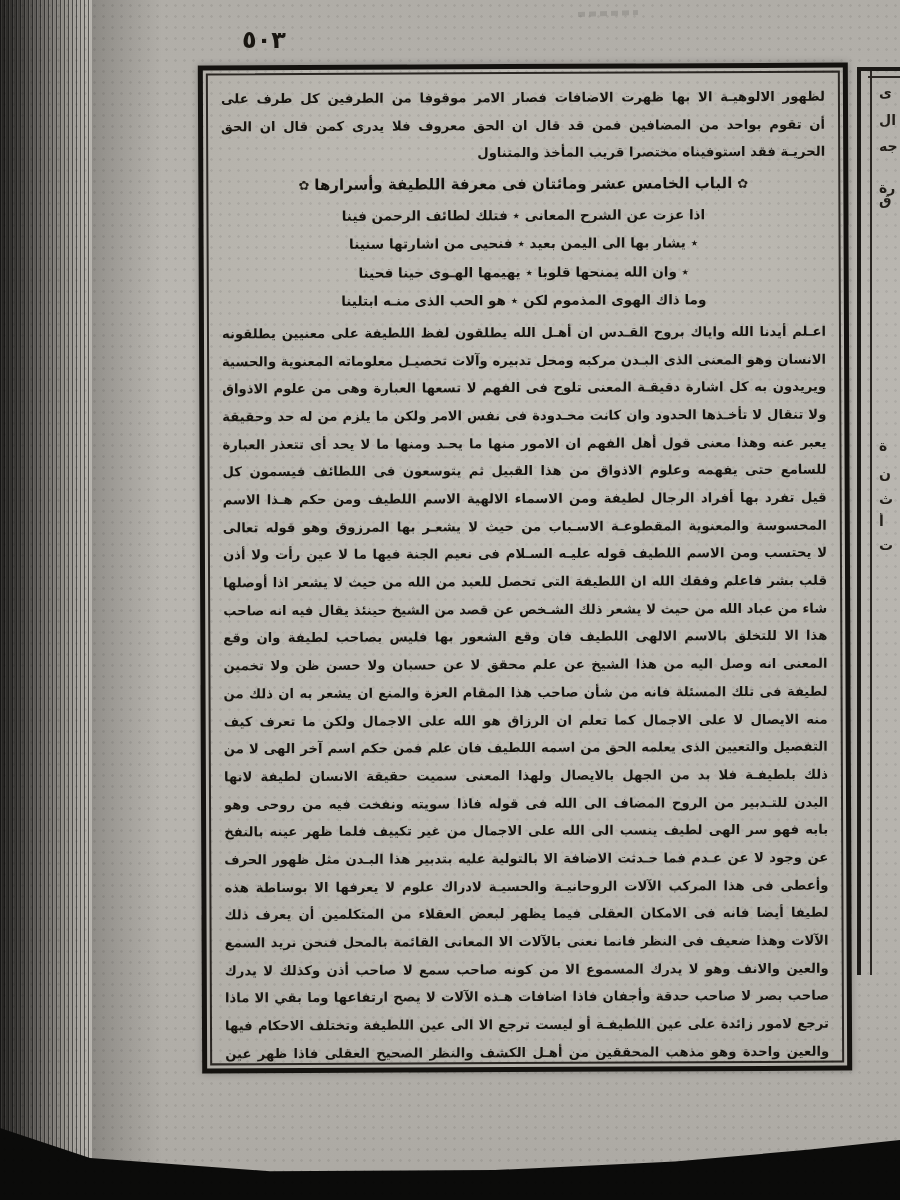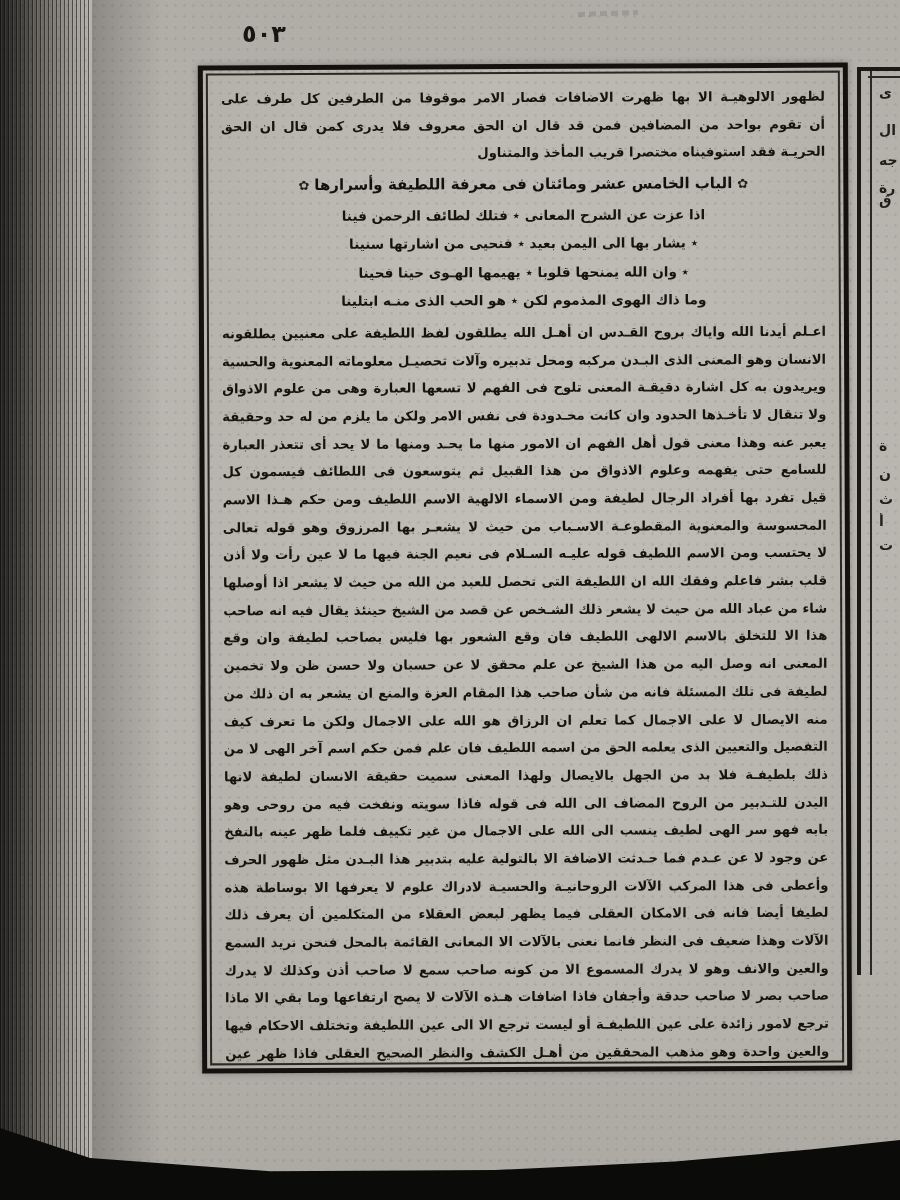--- a/index.html
+++ b/index.html
@@ -15,21 +15,21 @@
   .spine{position:absolute;left:0;top:0;bottom:0;width:92px;
     background:
       repeating-linear-gradient(90deg,rgba(10,10,10,.55) 0 1px,rgba(255,255,255,.08) 1px 2px,rgba(0,0,0,0) 2px 4px),
       linear-gradient(90deg,#232220 0%,#413f3c 22%,#6b6864 45%,#8d8a84 68%,#a7a49e 86%,#b7b4ae 100%);}
   .gutter{position:absolute;left:92px;top:0;bottom:0;width:70px;
     background:linear-gradient(90deg,rgba(45,43,40,.28),rgba(45,43,40,0));}
   
   .shadow-bottom{position:absolute;inset:0;background:#0b0b0a;
     clip-path:polygon(0 94%,10% 96.5%,30% 97.6%,55% 97.5%,75% 96.8%,90% 95.8%,100% 95%,100% 100%,0 100%);}
   
-  .pagenum{position:absolute;left:242px;top:20px;font-size:24px;font-weight:bold;
+  .pagenum{position:absolute;left:242px;top:26px;font-size:24px;font-weight:bold;
     letter-spacing:2px;color:#191611;direction:rtl;}
   .pencil{position:absolute;left:578px;top:11px;width:60px;height:5px;opacity:.55;
     transform:rotate(-2deg);
     background:repeating-linear-gradient(90deg,#8c8a85 0 7px,transparent 7px 11px);}
   
   .frame{position:absolute;left:200px;top:64px;width:640px;height:998px;
     border:5px solid #14120f;transform:rotate(-.25deg);
     background:radial-gradient(ellipse at 50% 40%,#c2bfb8 0%,#bab7b0 60%,#b1aea7 95%);
     box-shadow:0 0 7px rgba(0,0,0,.25);}
   .frame-inner{position:absolute;inset:3px;border:2px solid #2b2723;}
@@ -46,21 +46,21 @@
     line-height:28.6px;height:28.6px;overflow:hidden;color:#17140e;}
   .bodyblock{margin-top:4px;}
   .bodyblock .tline{line-height:27.7px;height:27.7px;}
   
   .facing-v{position:absolute;left:857px;top:70px;height:905px;width:9px;
     border-left:4px solid #1b1916;border-right:2px solid #2b2723;}
   .facing-h1{position:absolute;left:857px;top:67px;width:43px;height:4px;background:#1b1916;}
   .facing-h2{position:absolute;left:868px;top:76px;width:32px;height:2px;background:#2b2723;}
   .frag{position:absolute;left:879px;width:21px;direction:rtl;text-align:left;
     font-size:14px;font-weight:bold;color:#221e18;overflow:hidden;}
-  .f0{top:84px}.f1{top:122px}.f2{top:152px}.f3{top:180px}.f4{top:192px}
+  .f0{top:84px}.f1{top:112px}.f2{top:138px}.f3{top:180px}.f4{top:192px}
   .f5{top:438px}.f6{top:466px}.f7{top:491px}.f8{top:513px}.f9{top:537px}
 </style>
 </head>
 <body>
 
 <div class="photo">
 
   <div class="spine"></div>
   <div class="gutter"></div>
 

